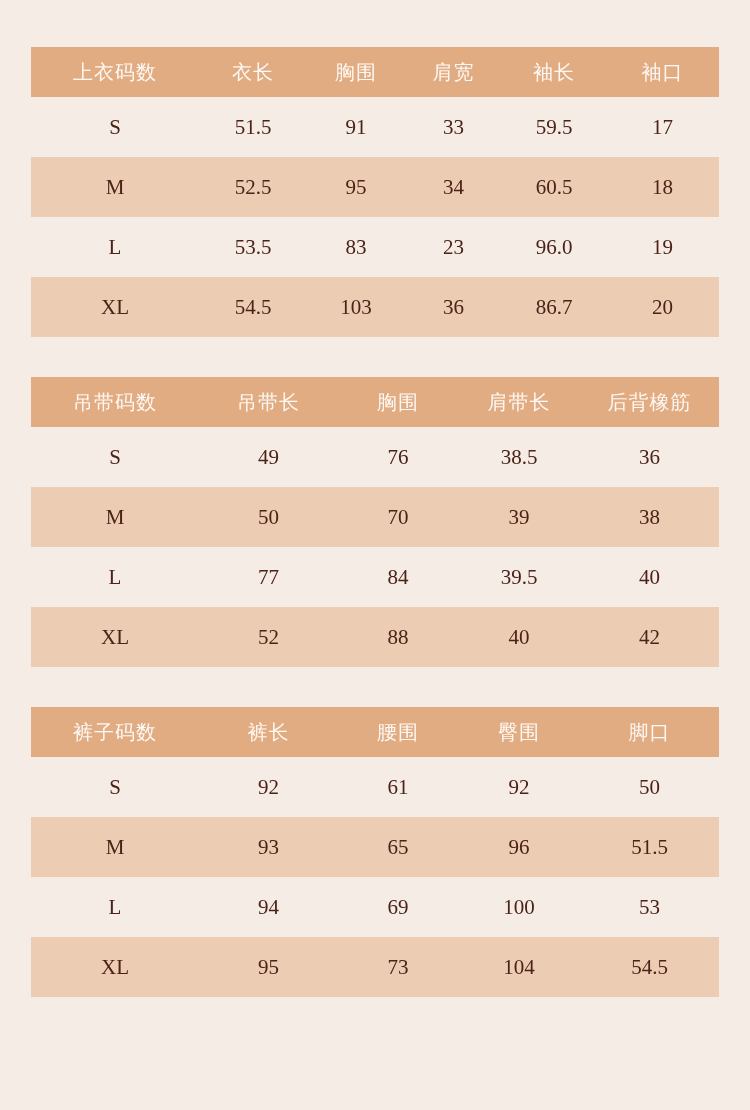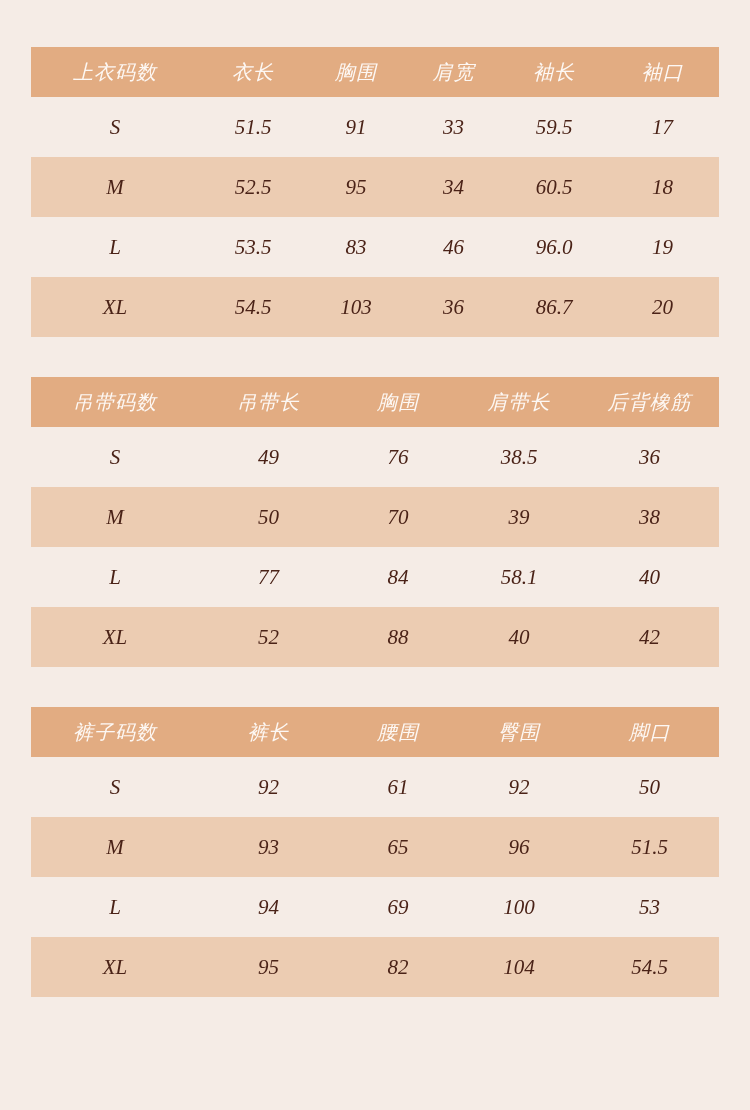--- a/index.html
+++ b/index.html
@@ -14,21 +14,20 @@
     overflow: hidden;
   }
 
   .page {
     position: relative;
     width: 750px;
     height: 1110px;
     background: #f5ece6;
     box-sizing: border-box;
     padding-top: 47px;
-    font-style: italic;
   }
 
   .size-table {
     width: 688px;
     margin: 0 auto 40px auto;
     border-collapse: collapse;
     table-layout: fixed;
   }
   .size-table:last-of-type {
     margin-bottom: 4px;
@@ -116,21 +115,21 @@
         <td>52.5</td>
         <td>95</td>
         <td>34</td>
         <td>60.5</td>
         <td>18</td>
       </tr>
       <tr class="row-odd">
         <td>L</td>
         <td>53.5</td>
         <td>83</td>
-        <td>46</td>
+        <td>23</td>
         <td>96.0</td>
         <td>19</td>
       </tr>
       <tr class="row-even">
         <td>XL</td>
         <td>54.5</td>
         <td>103</td>
         <td>36</td>
         <td>86.7</td>
         <td>20</td>
@@ -167,21 +166,21 @@
         <td>M</td>
         <td>50</td>
         <td>70</td>
         <td>39</td>
         <td>38</td>
       </tr>
       <tr class="row-odd">
         <td>L</td>
         <td>77</td>
         <td>84</td>
-        <td>58.1</td>
+        <td>39.5</td>
         <td>40</td>
       </tr>
       <tr class="row-even">
         <td>XL</td>
         <td>52</td>
         <td>88</td>
         <td>40</td>
         <td>42</td>
       </tr>
     </tbody>
@@ -222,20 +221,20 @@
       <tr class="row-odd">
         <td>L</td>
         <td>94</td>
         <td>69</td>
         <td>100</td>
         <td>53</td>
       </tr>
       <tr class="row-even">
         <td>XL</td>
         <td>95</td>
-        <td>82</td>
+        <td>73</td>
         <td>104</td>
         <td>54.5</td>
       </tr>
     </tbody>
   </table>
 
 </div>
 
 </body></html>

